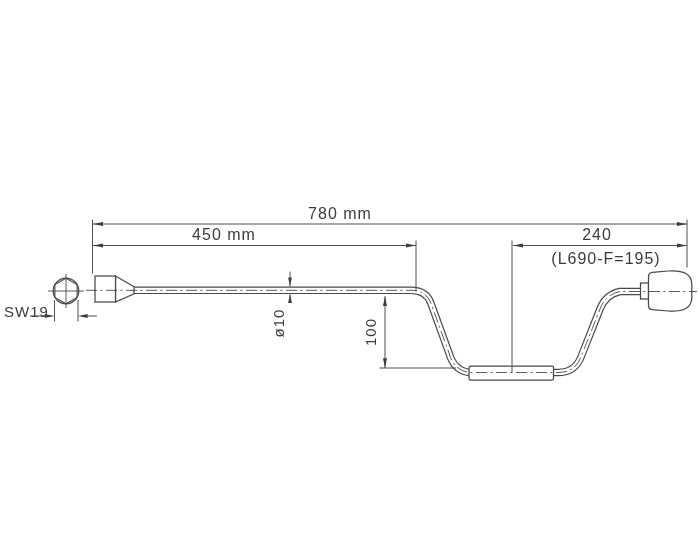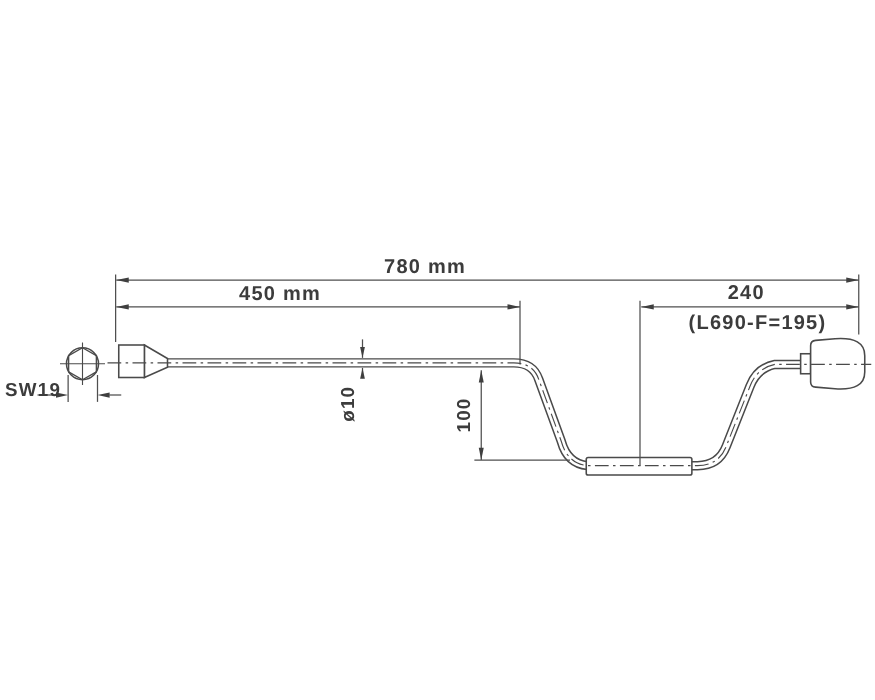--- a/index.html
+++ b/index.html
@@ -9,21 +9,20 @@
     width: 700px;
     height: 560px;
     overflow: hidden;
     font-family: "Liberation Sans", sans-serif;
   }
   #stage {
     position: relative;
     width: 628px;
     height: 560px;
     background: #ffffff;
-    font-weight: bold;
   }
   svg { display: block; }
   .part        { stroke: #4a4a4a; stroke-width: 1.25; fill: #ffffff; }
   .tube-outer  { stroke: #4a4a4a; stroke-width: 7.6; fill: none; }
   .tube-inner  { stroke: #ffffff; stroke-width: 5.2; fill: none; }
   .cline       { stroke: #4a4a4a; stroke-width: 0.9; fill: none;
                  stroke-dasharray: 11 3.5 2 3.5; }
   .cline-short { stroke: #4a4a4a; stroke-width: 0.9; fill: none; }
   .dim         { stroke: #4f4f4f; stroke-width: 1; fill: none; }
   .arrow       { fill: #3f3f3f; stroke: none; }

